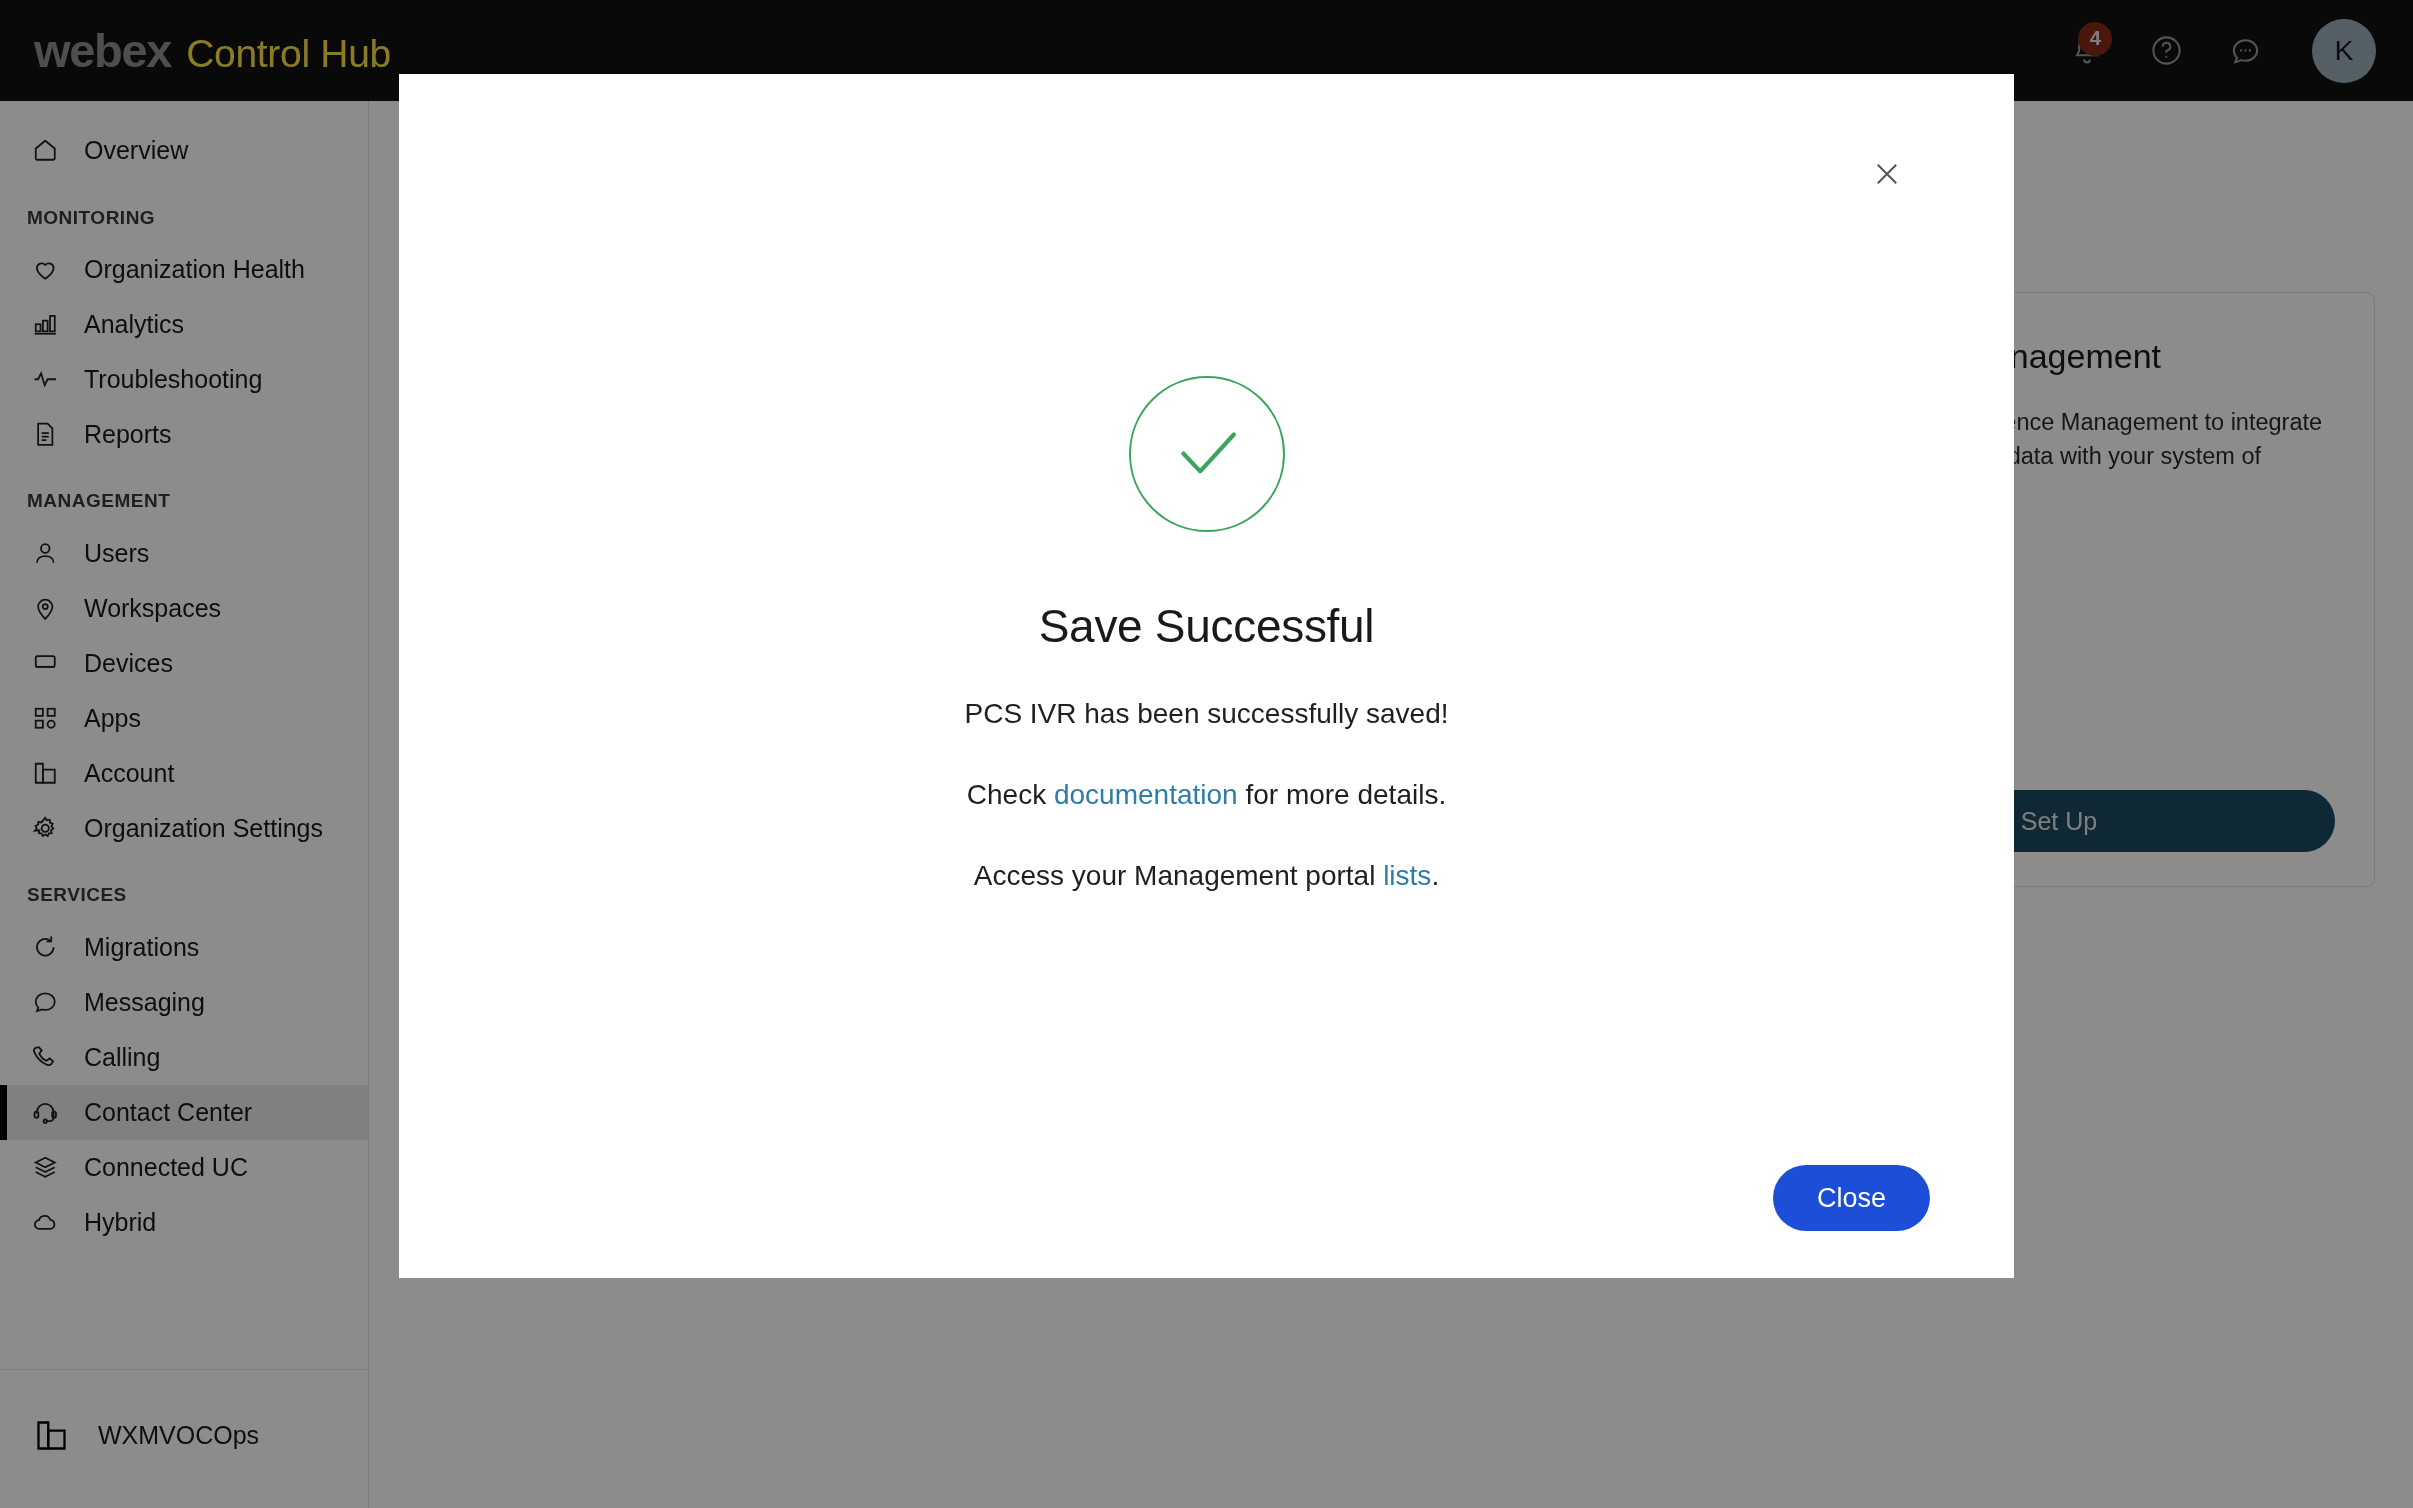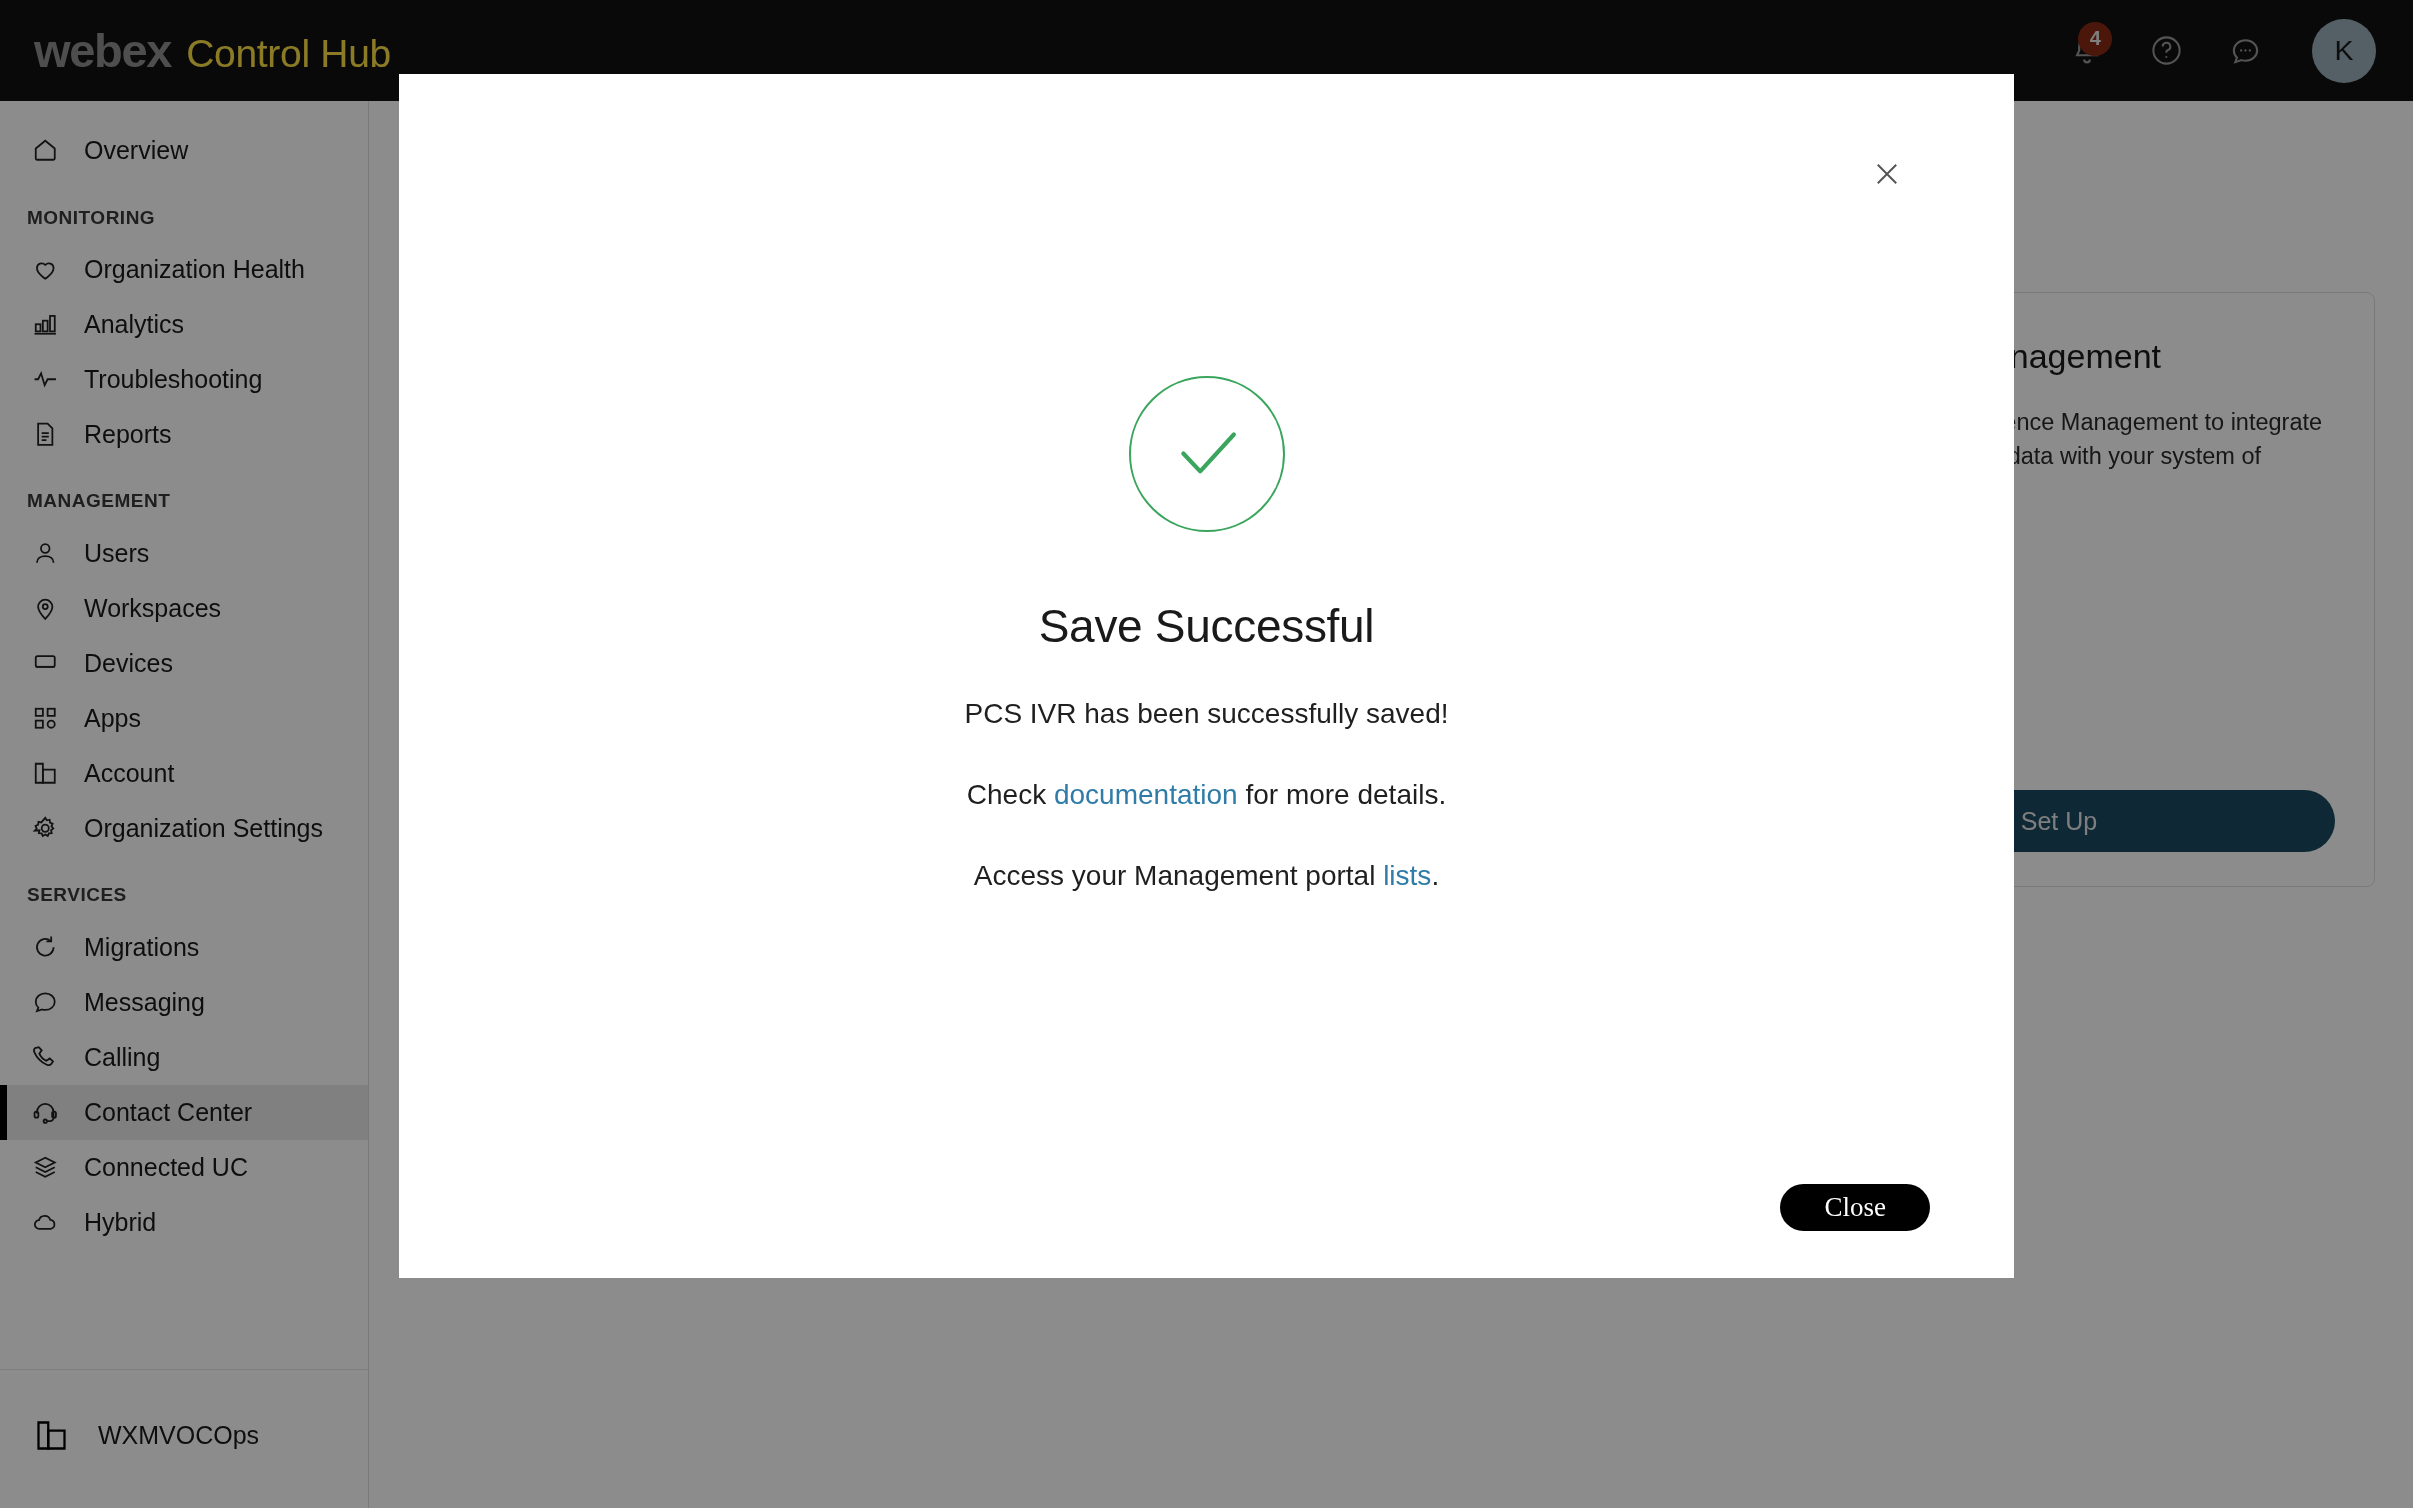--- a/index.html
+++ b/index.html
@@ -162,24 +162,24 @@
   }
   .modal-line {
     font-size: 28px; color: #1f1f1f; margin-bottom: 49px;
     text-align: center;
   }
   .modal-line a { color: #2f7ca8; text-decoration: none; }
   #modal-footer {
     padding: 0 84px 47px; display: flex; justify-content: flex-end;
   }
   #close-button {
-    background: #000000; color: #ffffff;
+    background: #1d4ed8; color: #ffffff;
     border: none; border-radius: 34px;
-    height: 47px; padding: 0 44px;
-    font-size: 27px; font-family: Liberation Serif, serif; cursor: pointer;
+    height: 66px; padding: 0 44px;
+    font-size: 27px; font-family: Liberation Sans, sans-serif; cursor: pointer;
   }
 </style>
 </head>
 <body>
 
 <div id="app">
 
   <div id="topbar">
     <div class="brand">
       <span class="brand-webex">webex</span>

